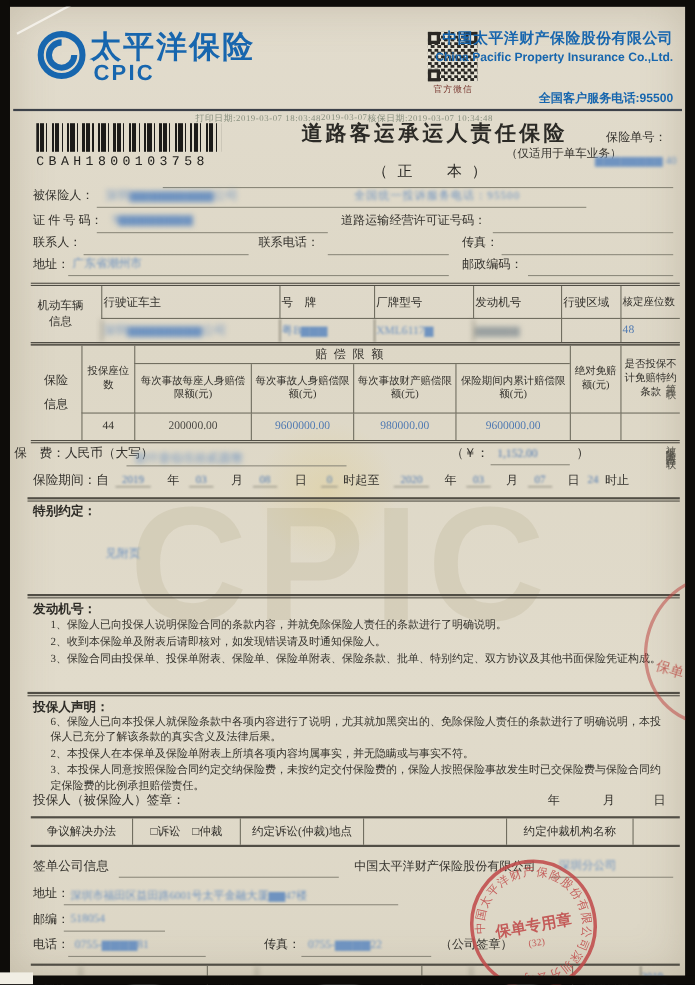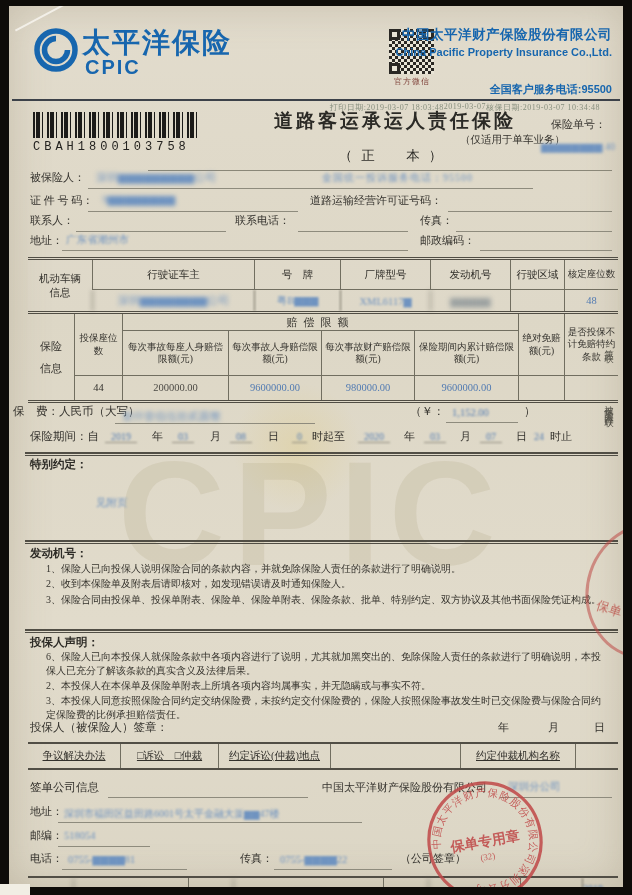--- a/index.html
+++ b/index.html
@@ -15,41 +15,41 @@
   .brand-en{left:85px;top:56px;font-family:"Liberation Sans",sans-serif;font-weight:bold;font-size:20px;color:#1766ae;letter-spacing:2px;}
   .qr{left:389px;top:29px;width:45px;height:45px;background:repeating-conic-gradient(#2a2824 0% 25%,#e9e5d7 0% 50%) 0 0/6px 6px;}
   .qr i{position:absolute;width:11px;height:11px;border:3px solid #2a2824;background:#e9e5d7;box-sizing:border-box;}
   .qr i.tl{left:0;top:0;} .qr i.tr{right:0;top:0;} .qr i.bl{left:0;bottom:0;}
   .qr-cap{left:387px;top:76px;width:50px;text-align:center;font-size:8px;color:#7c3c34;letter-spacing:1px;}
   .co-block{right:20px;top:26px;text-align:right;color:#1766ae;font-family:"Liberation Sans",sans-serif;}
   .co-cn{font-size:13.5px;font-weight:bold;letter-spacing:.5px;}
   .co-en{font-size:11px;font-weight:bold;margin-top:2px;}
   .co-tel{font-size:11px;margin-top:24px;font-weight:bold;}
   .hd-line{left:12px;top:99px;width:608px;height:2px;background:#3c4149;}
-  .stamps{left:26px;top:102px;width:574px;display:flex;justify-content:flex-end;font-size:8px;color:rgba(95,110,92,.7);filter:blur(.5px);letter-spacing:.5px;}
+  .stamps{left:26px;top:102px;width:574px;display:flex;justify-content:center;font-size:8px;color:rgba(95,110,92,.7);filter:blur(.5px);letter-spacing:.5px;}
   
   .barcode{left:33px;top:112px;width:168px;height:26px;background:repeating-linear-gradient(90deg,#1c1b19 0 2px,transparent 2px 3px,#1c1b19 3px 7px,transparent 7px 9px,#1c1b19 9px 10px,transparent 10px 14px);}
   .bc-num{left:33px;top:140px;width:180px;font-family:"Liberation Mono","DejaVu Sans Mono",monospace;font-size:12px;letter-spacing:4px;color:#23221f;}
   .title{left:225px;top:108px;width:340px;text-align:center;font-size:19px;font-weight:bold;letter-spacing:3px;color:#2b2a26;}
   .subtitle{left:225px;top:133px;width:340px;text-align:right;font-size:10.5px;color:#34322d;}
   .copy{left:225px;top:147px;width:340px;text-align:center;font-size:13.5px;letter-spacing:9px;color:#2b2a26;}
   .pol-lbl{left:551px;top:117px;font-size:10.5px;color:#33312c;}
   .pol-val{left:455px;top:141px;width:160px;text-align:right;font-size:10px;color:#6f93c0;filter:blur(1.6px);}
   .t-line{left:148px;top:170px;width:464px;height:1px;background:#8a8778;}
   .complaint{left:322px;top:171px;font-size:10px;color:#6f93c0;filter:blur(1.4px);letter-spacing:1px;}
   
   .lbl{font-size:11px;color:#33312c;}
   .u{height:1px;background:#8e8b7d;}
   .rd-b{color:#6f93c0;filter:blur(2.2px);font-size:11px;}
   .rd-b2{color:#6f93c0;filter:blur(1.2px);font-size:10.5px;}
   .rd-g{color:#9aa0a0;filter:blur(2.6px);font-size:10.5px;}
   .bv{color:#527bb2;filter:blur(.5px);}
   
   .vtab{left:28px;top:257px;width:590px;border-top:3px double #504d44;border-bottom:3px double #504d44;display:grid;grid-template-columns:64px 162px 86px 90px 80px 54px 1fr;grid-template-rows:30px 21px;font-size:10.5px;color:#33312c;box-sizing:border-box;background:rgba(255,255,255,.04);}
-  .vtab .c{border-left:1px solid #716e60;display:flex;align-items:center;justify-content:center;text-align:center;padding:0 1px;}
+  .vtab .c{border-left:1px solid #716e60;display:flex;align-items:center;text-align:center;padding:0 1px;}
   .vtab .g{grid-row:1/3;border-left:none;line-height:1.3;}
   .vtab .h{border-bottom:1px solid #716e60;}
   .itab{left:28px;top:311px;width:590px;border-top:3px double #504d44;border-bottom:3px double #504d44;display:grid;grid-template-columns:46px 48px 106px 93px 93px 104px 46px 1fr;grid-template-rows:17px 45px 24px;font-size:9.5px;color:#33312c;box-sizing:border-box;}
   .itab .c{border-left:1px solid #716e60;display:flex;align-items:center;justify-content:center;text-align:center;line-height:1.3;padding:0 2px;}
   .itab .g{grid-row:1/4;grid-column:1;border-left:none;font-size:11px;line-height:2;}
   .itab .seats{grid-row:1/3;grid-column:2;}
   .itab .span-h{grid-row:1;grid-column:3/7;font-size:11px;letter-spacing:6px;}
   .itab .hb{border-bottom:1px solid #716e60;}
   .itab .dd{grid-row:1/3;grid-column:7;} .itab .wv{grid-row:1/3;grid-column:8;}
   .itab .val{font-size:10.5px;}
@@ -57,21 +57,21 @@
   .row{position:absolute;left:0;width:632px;height:20px;}
   .dline{position:absolute;left:25px;width:593px;height:4px;border-top:2px solid #514e45;border-bottom:1px solid #514e45;box-sizing:border-box;}
   .sec-t{font-size:11.5px;font-weight:bold;color:#2d2b26;}
   .items{position:absolute;left:46px;width:562px;font-size:10px;color:#35332d;}
   .items div{line-height:13.8px;margin-bottom:1.5px;}
   
   .wm-circ{left:232px;top:382px;width:130px;height:130px;border-radius:50%;background:radial-gradient(circle,rgba(222,198,110,.28),rgba(222,198,110,0) 70%);}
   .wm-cpic{left:118px;top:440px;font-family:"Liberation Sans",sans-serif;font-weight:900;font-size:148px;line-height:1;color:rgba(168,155,116,.18);letter-spacing:8px;}
   
   .dtab{left:28px;top:742px;width:590px;height:28px;border-top:2px solid #514e45;border-bottom:2px solid #514e45;display:grid;grid-template-columns:92px 98px 112px 130px 115px 1fr;font-size:10.5px;color:#33312c;box-sizing:border-box;}
-  .dtab .c{border-left:1px solid #716e60;display:flex;align-items:center;justify-content:center;text-decoration:underline;}
+  .dtab .c{border-left:1px solid #716e60;display:flex;align-items:center;justify-content:center;}
   .dtab .c:first-child{border-left:none;}
   .ftab{left:28px;top:876px;width:590px;height:30px;border-top:2px solid #514e45;display:grid;grid-template-columns:45px 115px 45px 150px 45px 92px 62px 1fr;font-size:10.5px;color:#33312c;box-sizing:border-box;}
   .ftab .c{border-left:1px solid #716e60;display:flex;align-items:center;justify-content:center;padding-top:3px;}
   .ftab .c:first-child{border-left:none;}
   
   .seal-svg{left:424px;top:780px;transform:rotate(-10deg);opacity:.85;}
   .edge-seal{left:586px;top:522px;width:120px;height:132px;border:3px solid rgba(190,72,70,.55);border-radius:50%;transform:rotate(18deg);}
   .edge-seal-tx{left:596px;top:600px;font-size:13px;color:rgba(185,70,64,.8);transform:rotate(18deg);filter:blur(.5px);}
   
   .vert{writing-mode:vertical-rl;font-size:9.5px;letter-spacing:2px;color:#56544b;}

